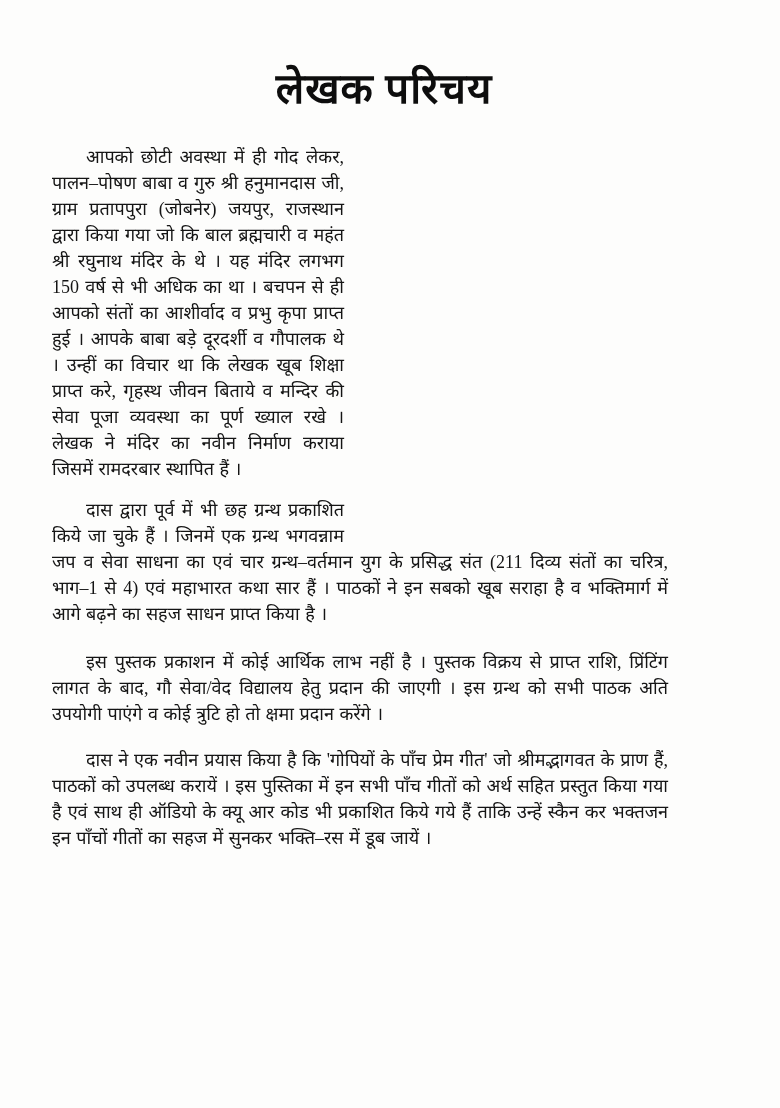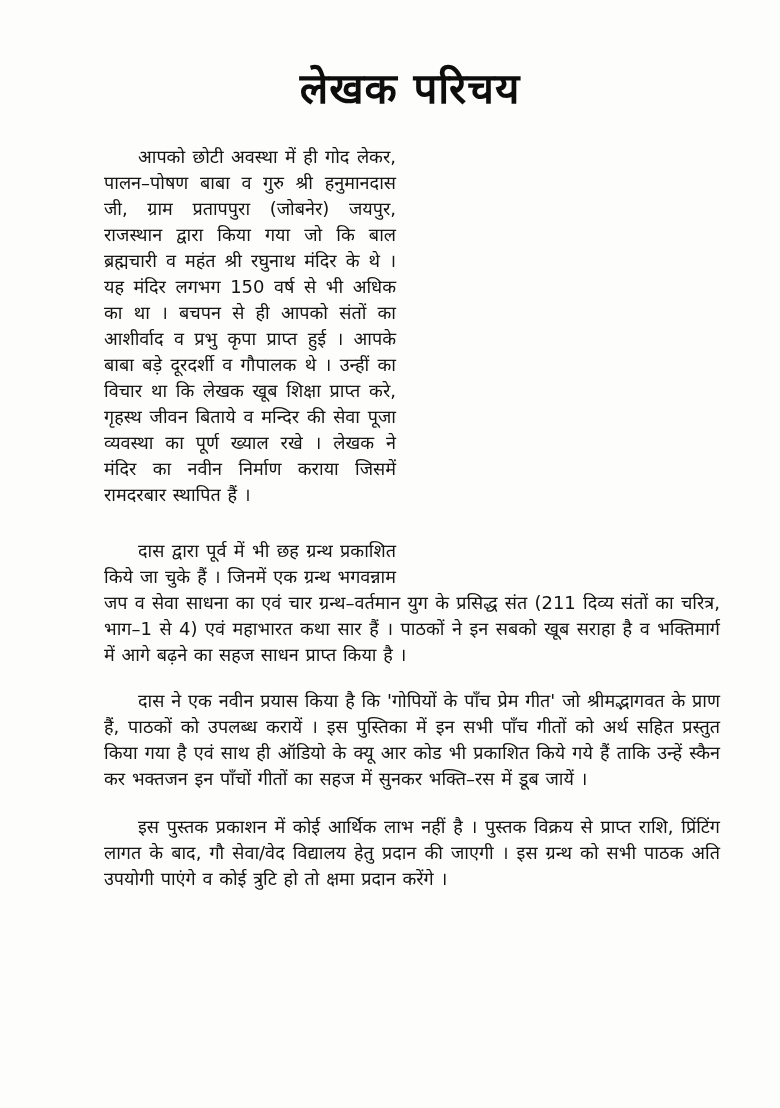--- a/index.html
+++ b/index.html
@@ -12,22 +12,23 @@
     width: 780px;
     height: 1108px;
     margin: 0 auto;
     background: #fdfdfc;
     color: #141414;
     font-family: "DejaVu Sans", "Liberation Sans", sans-serif;
     overflow: hidden;
     box-sizing: border-box;
   }
   .page-inner {
-    padding: 64px 64px 0 104px; 
+    padding: 64px 64px 0 52px; 
     box-sizing: border-box;
+    font-family: Liberation Serif, serif;
   }
   .doc-title {
     margin: 0 0 30px 0;
     text-align: center;
     font-size: 42px;
     line-height: 1.2;
     font-weight: 800;
     letter-spacing: 1px;
     color: #0d0d0d;
   }
@@ -38,21 +39,21 @@
     font-weight: 500;
     text-align: justify;
     text-indent: 34px;
     word-spacing: 1px;
   }
   
   .para.narrow {
     width: 292px;
   }
   .para.p2 {
-    margin-bottom: 30px;
+    margin-bottom: 15px;
   }
   
   .photo-float {
     float: right;
     width: 324px;
     height: 52px;
   }
   .para.wide {
     width: 616px;
   }
@@ -70,22 +71,22 @@
 
     <div class="para narrow p2">
       <span>आपको छोटी अवस्था में ही गोद लेकर, पालन–पोषण बाबा व गुरु श्री हनुमानदास जी, ग्राम प्रतापपुरा (जोबनेर) जयपुर, राजस्थान द्वारा किया गया जो कि बाल ब्रह्मचारी व महंत श्री रघुनाथ मंदिर के थे । यह मंदिर लगभग 150 वर्ष से भी अधिक का था । बचपन से ही आपको संतों का आशीर्वाद व प्रभु कृपा प्राप्त हुई । आपके बाबा बड़े दूरदर्शी व गौपालक थे । उन्हीं का विचार था कि लेखक खूब शिक्षा प्राप्त करे, गृहस्थ जीवन बिताये व मन्दिर की सेवा पूजा व्यवस्था का पूर्ण ख्याल रखे । लेखक ने मंदिर का नवीन निर्माण कराया जिसमें रामदरबार स्थापित हैं ।</span>
     </div>
 
     <div class="para wide p3">
       <span class="photo-float"></span>
       <span>दास द्वारा पूर्व में भी छह ग्रन्थ प्रकाशित किये जा चुके हैं । जिनमें एक ग्रन्थ भगवन्नाम जप व सेवा साधना का एवं चार ग्रन्थ–वर्तमान युग के प्रसिद्ध संत (211 दिव्य संतों का चरित्र, भाग–1 से 4) एवं महाभारत कथा सार हैं । पाठकों ने इन सबको खूब सराहा है व भक्तिमार्ग में आगे बढ़ने का सहज साधन प्राप्त किया है ।</span>
     </div>
 
+    <div class="para wide p5">
+      <span>इस पुस्तक प्रकाशन में कोई आर्थिक लाभ नहीं है । पुस्तक विक्रय से प्राप्त राशि, प्रिंटिंग लागत के बाद, गौ सेवा/वेद विद्यालय हेतु प्रदान की जाएगी । इस ग्रन्थ को सभी पाठक अति उपयोगी पाएंगे व कोई त्रुटि हो तो क्षमा प्रदान करेंगे ।</span>
+    </div>
+
     <div class="para wide p4">
       <span>दास ने एक नवीन प्रयास किया है कि 'गोपियों के पाँच प्रेम गीत' जो श्रीमद्भागवत के प्राण हैं, पाठकों को उपलब्ध करायें । इस पुस्तिका में इन सभी पाँच गीतों को अर्थ सहित प्रस्तुत किया गया है एवं साथ ही ऑडियो के क्यू आर कोड भी प्रकाशित किये गये हैं ताकि उन्हें स्कैन कर भक्तजन इन पाँचों गीतों का सहज में सुनकर भक्ति–रस में डूब जायें ।</span>
-    </div>
-
-    <div class="para wide p5">
-      <span>इस पुस्तक प्रकाशन में कोई आर्थिक लाभ नहीं है । पुस्तक विक्रय से प्राप्त राशि, प्रिंटिंग लागत के बाद, गौ सेवा/वेद विद्यालय हेतु प्रदान की जाएगी । इस ग्रन्थ को सभी पाठक अति उपयोगी पाएंगे व कोई त्रुटि हो तो क्षमा प्रदान करेंगे ।</span>
     </div>
 
   </div>
 </div>
 
 </body></html>

